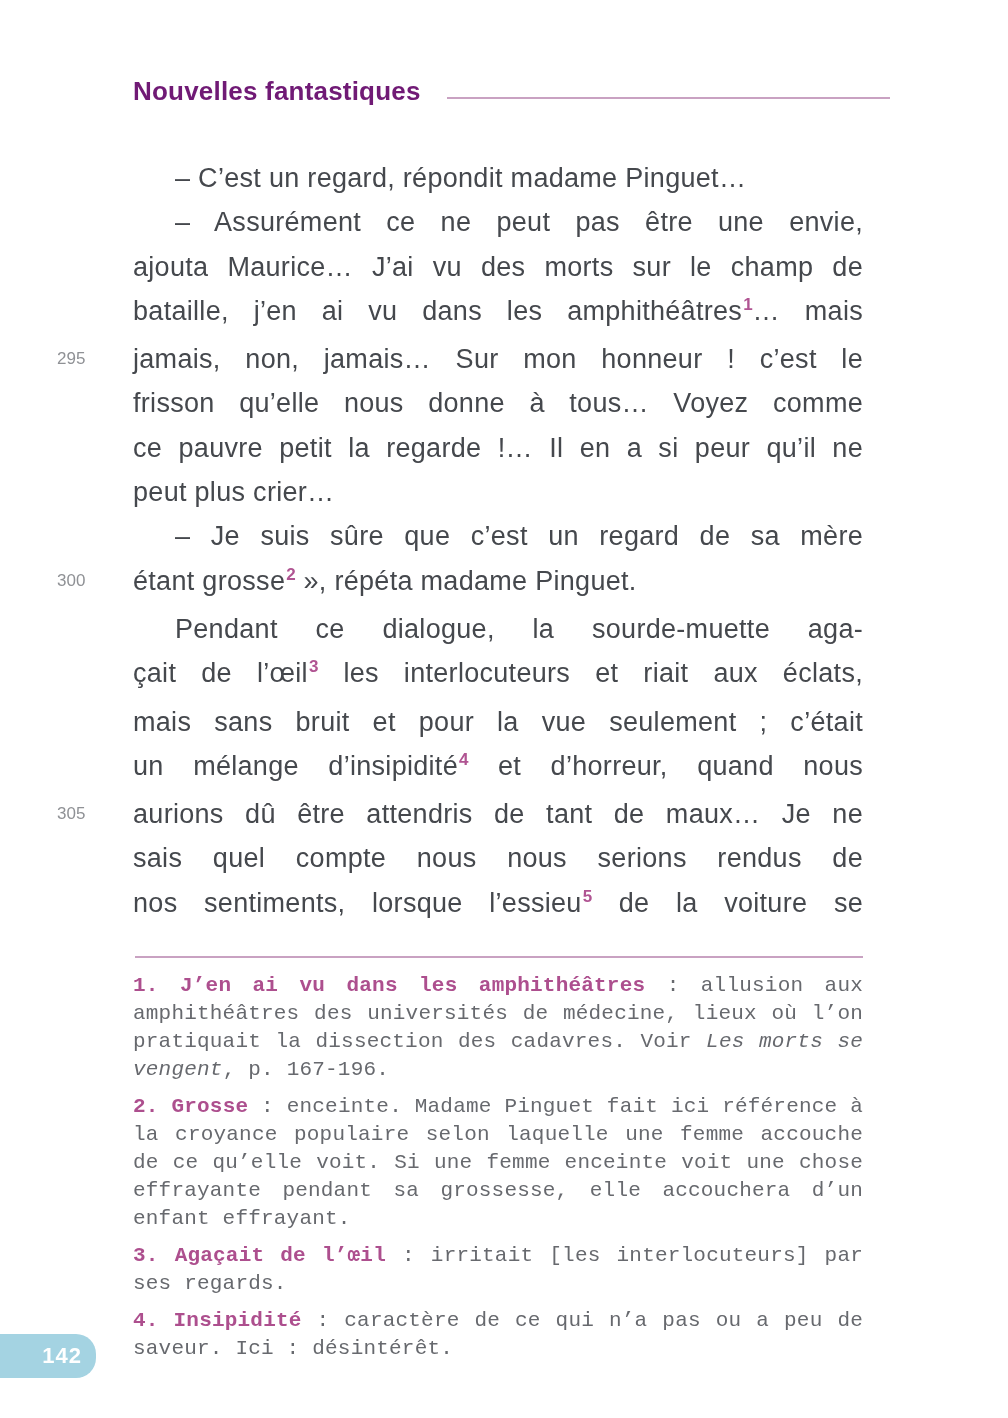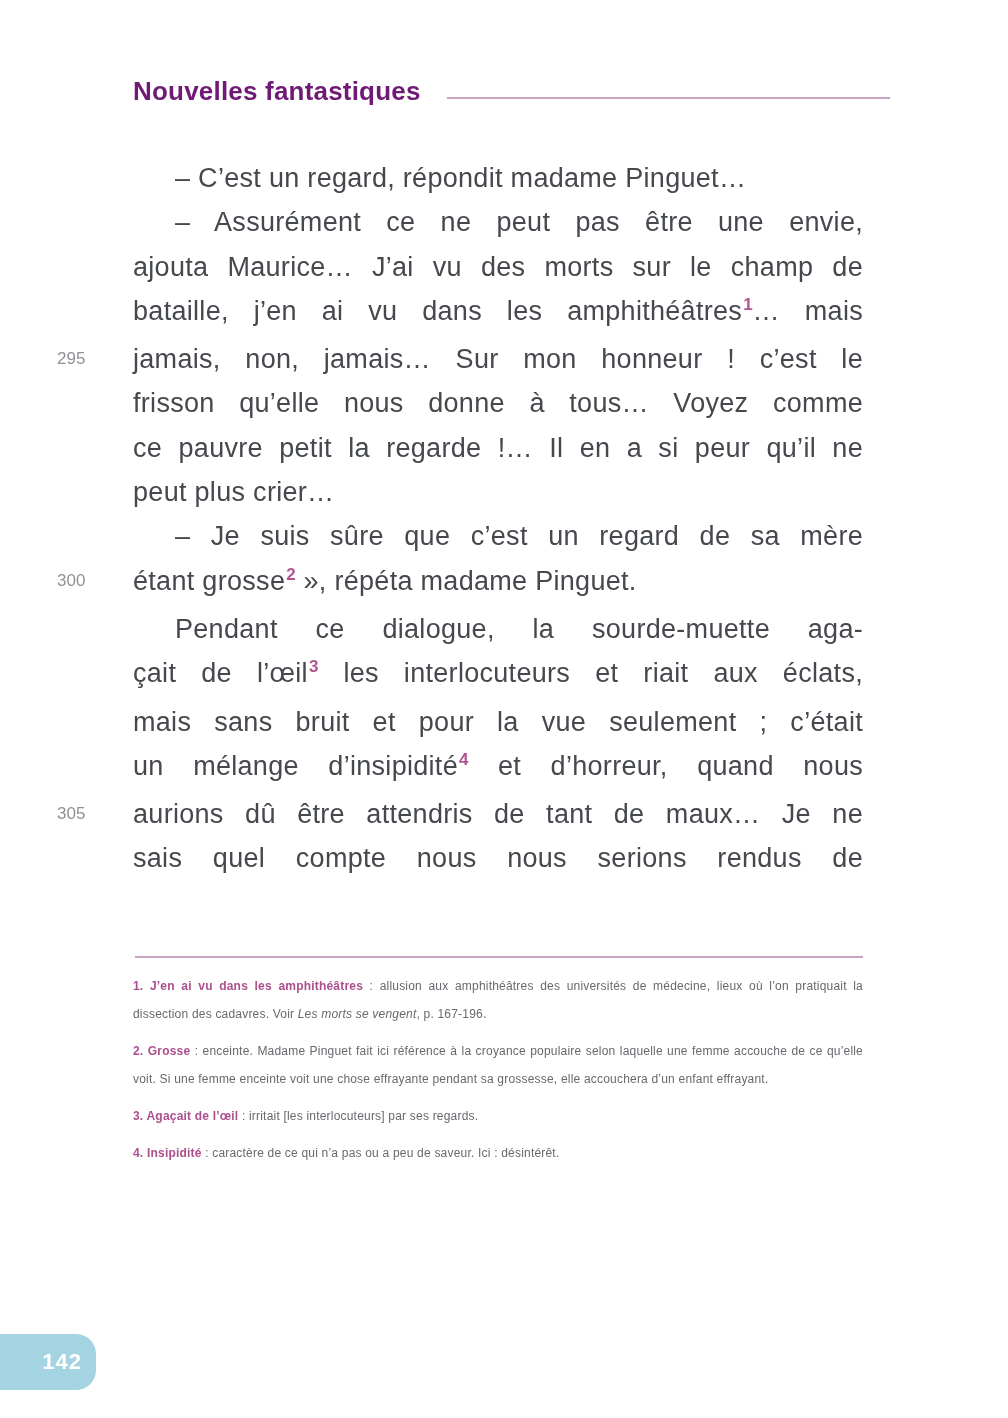--- a/index.html
+++ b/index.html
@@ -33,28 +33,28 @@
     color:#b05492; font-weight:700; font-size:17px; letter-spacing:0;
     vertical-align:baseline; position:relative; top:-10px; margin-left:1px;
   }
   
   .fn-rule {
     position:absolute; left:135px; top:956px; width:728px; height:2px;
     background:#c9a2c2;
   }
   .footnotes {
     position:absolute; left:133px; top:972px; width:730px;
-    font-size:12px; line-height:28px; color:#67696e; letter-spacing:0.2px;
+    font-size:21px; line-height:28px; color:#67696e; letter-spacing:0.2px;font-family:Liberation Mono, monospace;
   }
   .footnote {text-align:justify; margin:0 0 9px 0;}
   .fnlabel {color:#ad4f8e; font-weight:700;}
   .footnote em {font-style:italic;}
   
   .page-badge {
-    position:absolute; left:0; top:1334px; width:96px; height:56px;
+    position:absolute; left:0; top:1334px; width:96px; height:44px;
     background:#a4d3e2; border-radius:0 20px 20px 0;
     display:flex; align-items:center; justify-content:flex-end;
     padding-right:14px; box-sizing:border-box;
   }
   .page-num {color:#ffffff; font-weight:700; font-size:22px; letter-spacing:1px;}
 </style>
 </head>
 <body>
 
 <div class="page">
@@ -74,20 +74,21 @@
       <div class="bline just">ce pauvre petit la regarde !… Il en a si peur qu’il ne</div>
       <div class="bline">peut plus crier…</div>
       <div class="bline indent just">– Je suis sûre que c’est un regard de sa mère</div>
       <div class="bline"><span class="lnum">300</span>étant grosse<sup class="fnref">2</sup> », répéta madame Pinguet.</div>
       <div class="bline indent just">Pendant ce dialogue, la sourde-muette aga-</div>
       <div class="bline just">çait de l’œil<sup class="fnref">3</sup> les interlocuteurs et riait aux éclats,</div>
       <div class="bline just">mais sans bruit et pour la vue seulement ; c’était</div>
       <div class="bline just">un mélange d’insipidité<sup class="fnref">4</sup> et d’horreur, quand nous</div>
       <div class="bline just"><span class="lnum">305</span>aurions dû être attendris de tant de maux… Je ne</div>
       <div class="bline just">sais quel compte nous nous serions rendus de</div>
+      <div class="bline just">nos sentiments, lorsque l’essieu<sup class="fnref">5</sup> de la voiture se</div>
     </div>
 
   <div class="fn-rule"></div>
 
   <div class="footnotes">
       <p class="footnote"><span class="fnlabel">1. J’en ai vu dans les amphithéâtres</span> : allusion aux amphithéâtres des universités de médecine, lieux où l’on pratiquait la dissection des cadavres. Voir <em>Les morts se vengent</em>, p. 167-196.</p>
       <p class="footnote"><span class="fnlabel">2. Grosse</span> : enceinte. Madame Pinguet fait ici référence à la croyance populaire selon laquelle une femme accouche de ce qu’elle voit. Si une femme enceinte voit une chose effrayante pendant sa grossesse, elle accouchera d’un enfant effrayant.</p>
       <p class="footnote"><span class="fnlabel">3. Agaçait de l’œil</span> : irritait [les interlocuteurs] par ses regards.</p>
       <p class="footnote"><span class="fnlabel">4. Insipidité</span> : caractère de ce qui n’a pas ou a peu de saveur. Ici : désintérêt.</p>
     </div>

